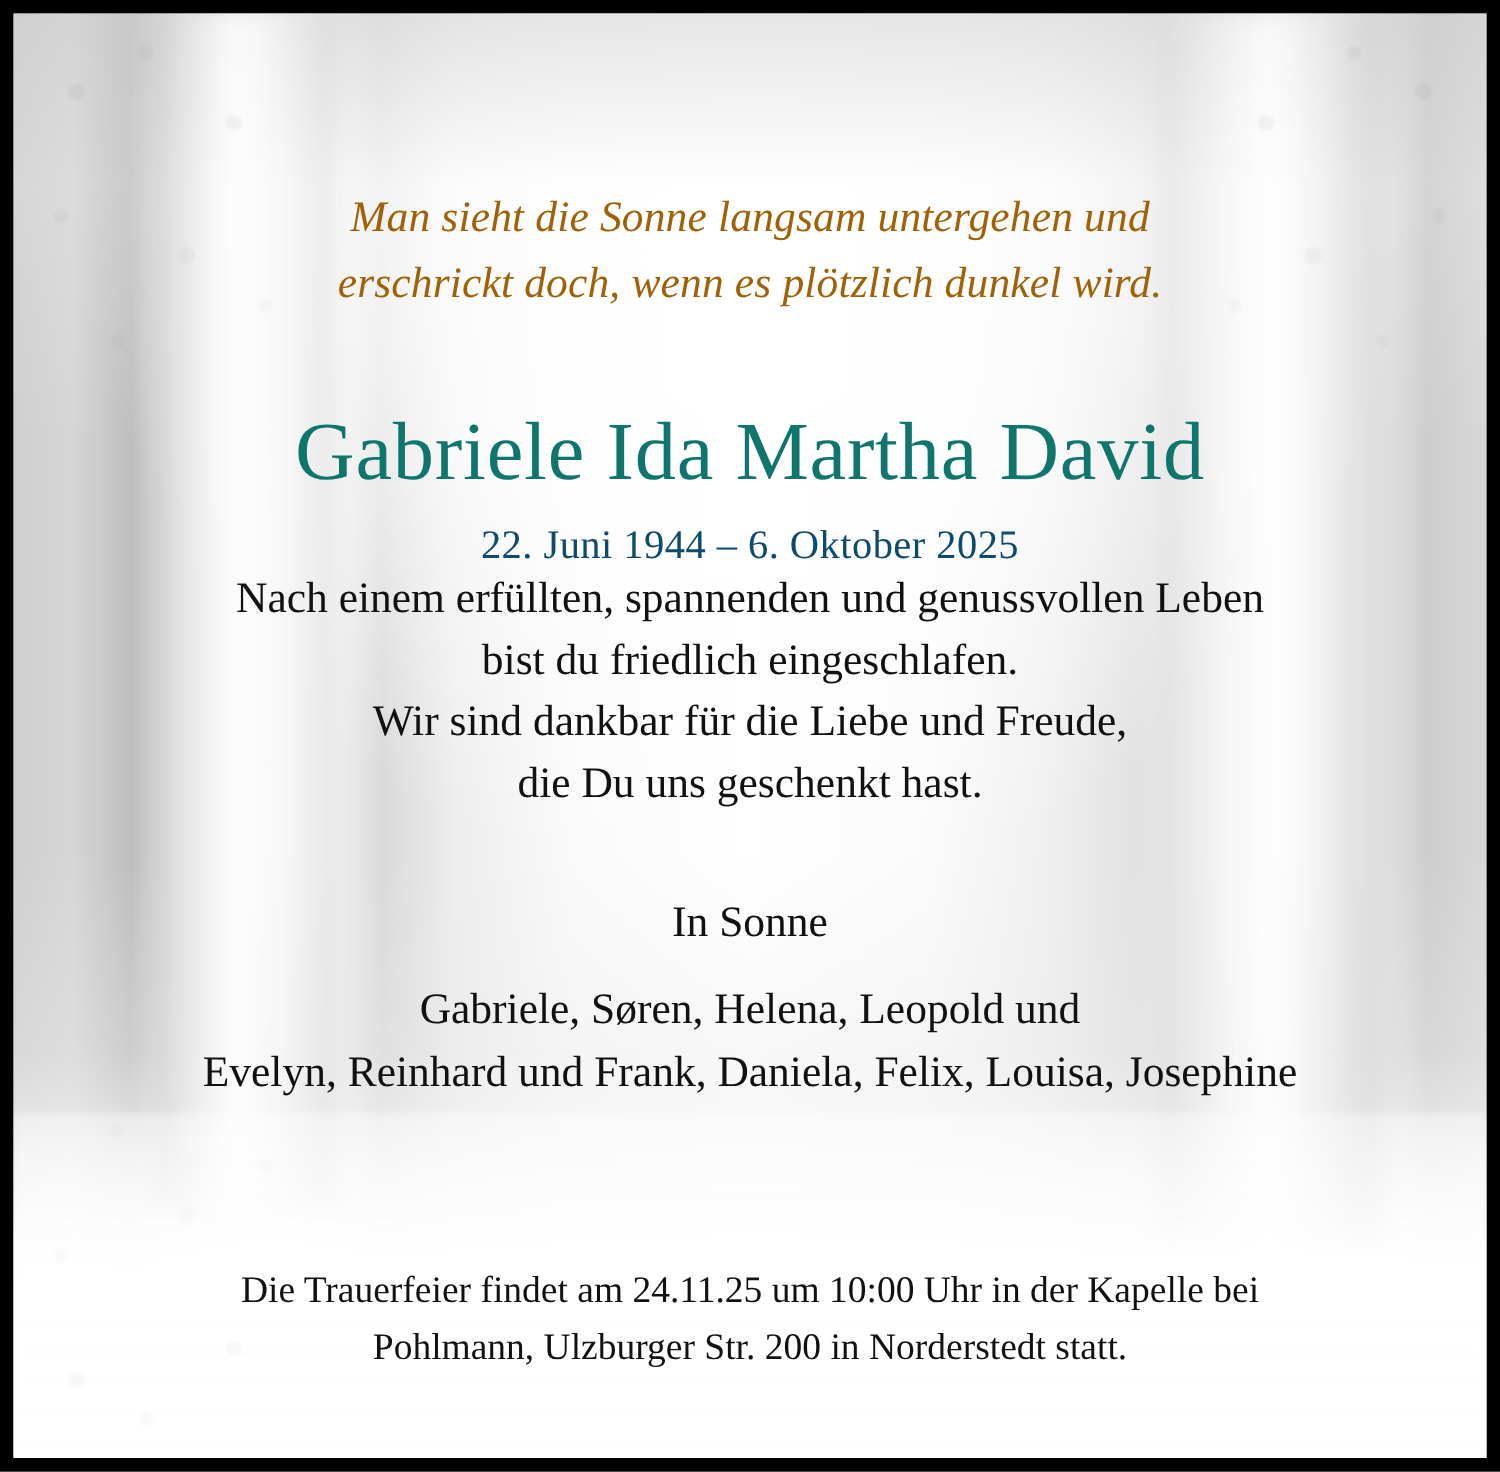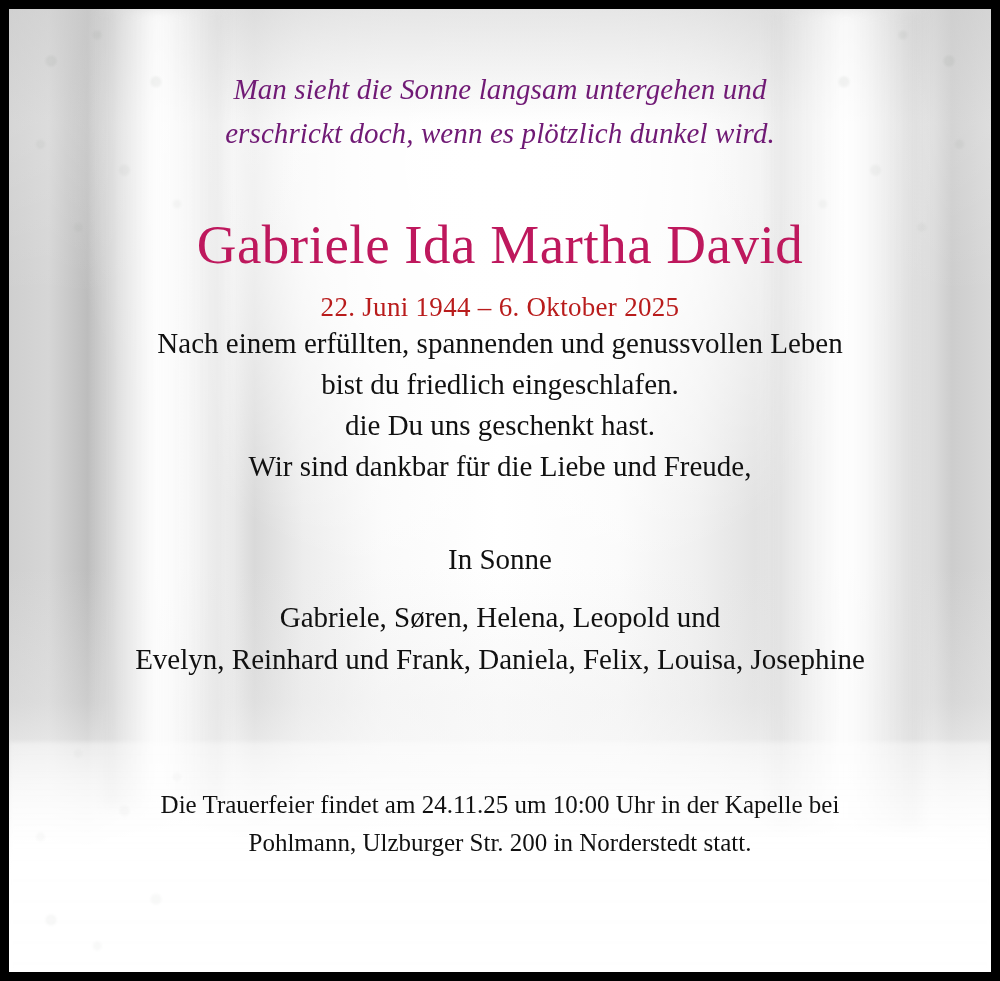--- a/index.html
+++ b/index.html
@@ -110,37 +110,37 @@
     padding: 0 40px;
     text-align: center;
     color: #111;
   }
 
   .motto {
     font-style: italic;
     font-size: 29px;
     line-height: 1.52;
     letter-spacing: 0.1px;
-    padding-top: 58px;
-    color: #701a75;
+    padding-top: 114px;
+    color: #a16207;
   }
 
   .name {
     font-size: 55px;
     line-height: 1.1;
     margin-top: 60px;
     letter-spacing: 0.5px;
-    color: #be185d;
+    color: #0f766e;
   }
 
   .dates {
     font-size: 27px;
     margin-top: 16px;
     letter-spacing: 0.3px;
-    color: #b91c1c;
+    color: #0c4a6e;
   }
 
   .tribute {
     font-size: 29px;
     line-height: 1.42;
     color: #111;
   }
 
   .closing {
     font-size: 29px;
@@ -185,22 +185,22 @@
       <span class="line">erschrickt doch, wenn es plötzlich dunkel wird.</span>
     </div>
 
     <div class="name">Gabriele Ida Martha David</div>
 
     <div class="dates">22. Juni 1944  –  6. Oktober 2025</div>
 
     <div class="tribute">
       <span class="line">Nach einem erfüllten, spannenden und genussvollen Leben</span>
       <span class="line">bist du friedlich eingeschlafen.</span>
+      <span class="line">Wir sind dankbar für die Liebe und Freude,</span>
       <span class="line">die Du uns geschenkt hast.</span>
-      <span class="line">Wir sind dankbar für die Liebe und Freude,</span>
     </div>
 
     <div class="closing">In Sonne</div>
 
     <div class="family">
       <span class="line">Gabriele, Søren, Helena, Leopold und</span>
       <span class="line">Evelyn, Reinhard und Frank, Daniela, Felix, Louisa, Josephine</span>
     </div>
 
     <div class="service">

